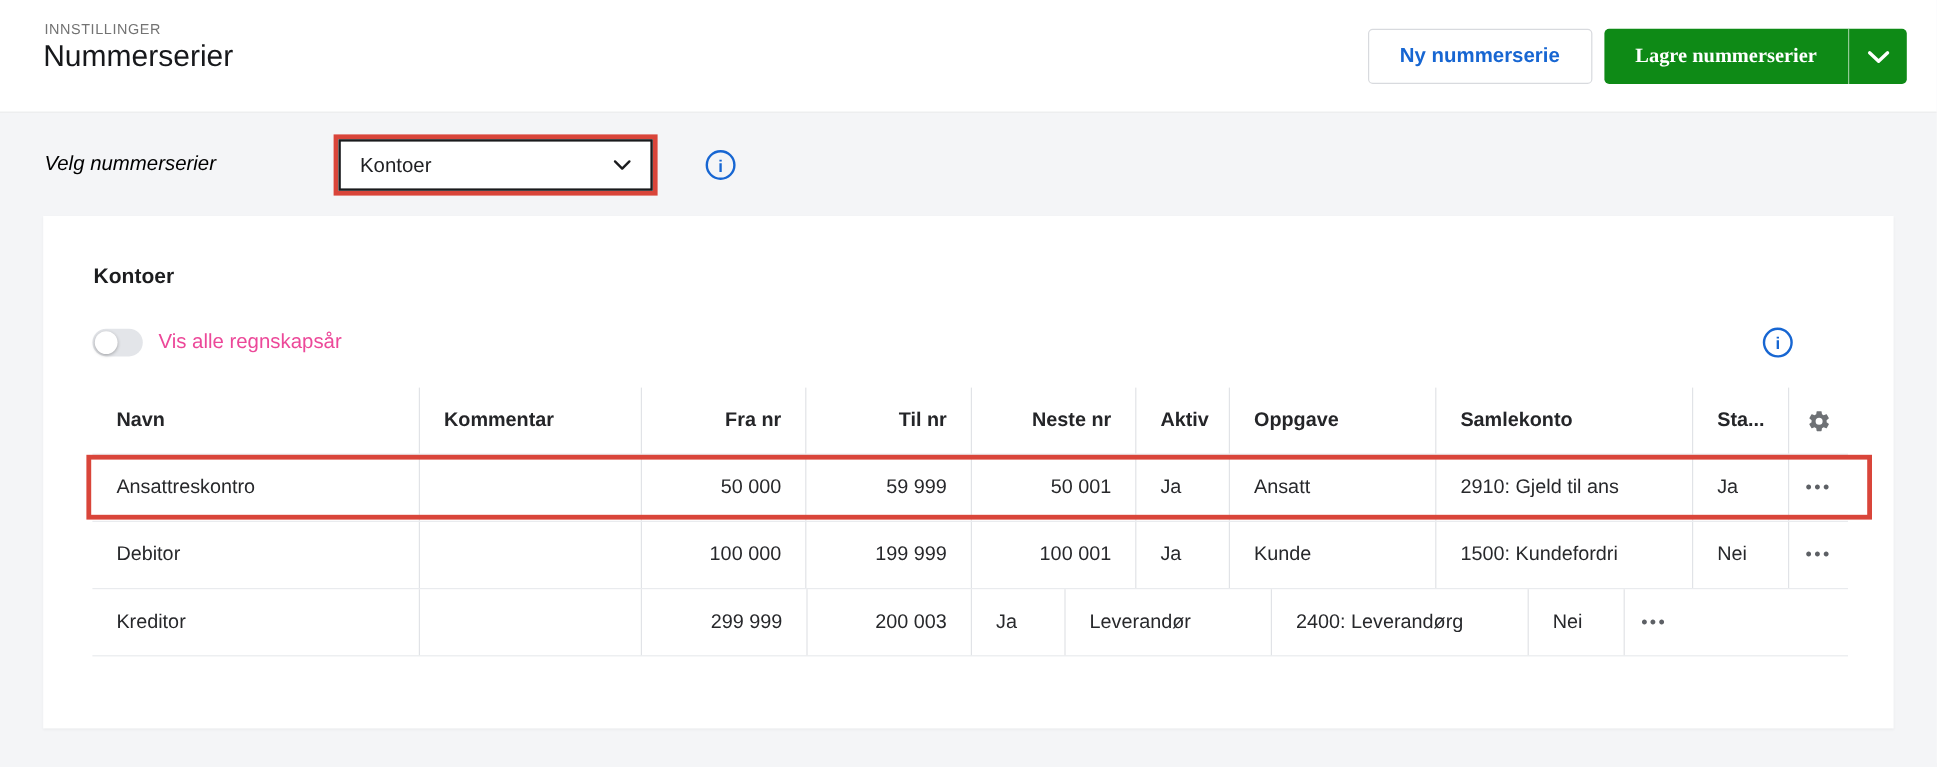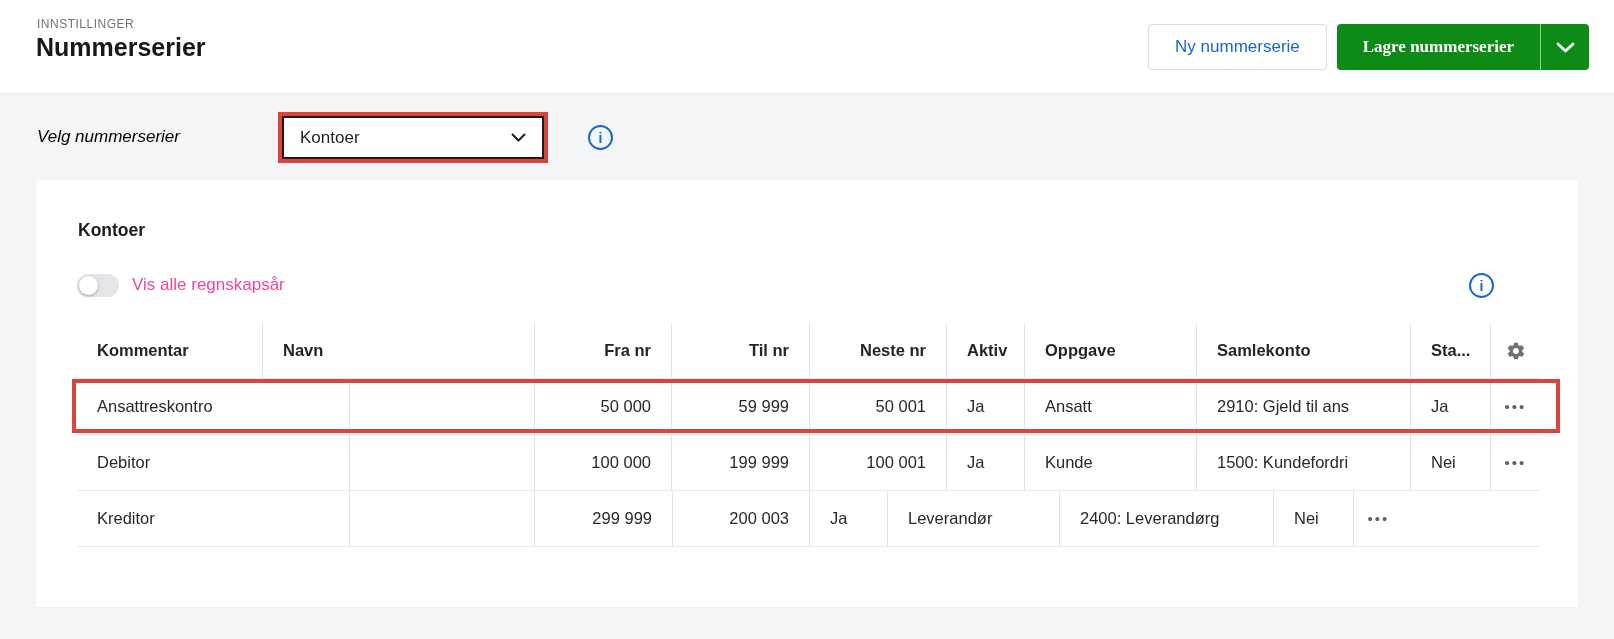--- a/index.html
+++ b/index.html
@@ -13,25 +13,25 @@
   body{
     position:relative;
     background:var(--page-bg);
     font-family:"Liberation Sans","DejaVu Sans",sans-serif;
     overflow:hidden;
   }
 
   
   .topbar{position:absolute;left:0;top:0;width:1614px;height:93px;background:#fff;border-bottom:1px solid #e9eaec;}
   .breadcrumb{position:absolute;left:37px;top:17px;font-size:12px;letter-spacing:.5px;color:#737373;font-weight:500;}
-  .page-title{position:absolute;left:36px;top:33px;font-size:25px;font-weight:700;color:#17181b;}
+  .page-title{position:absolute;left:36px;top:33px;font-size:25px;font-weight:400;color:#17181b;}
   .topbar-actions{position:absolute;top:24px;right:25px;display:flex;gap:10px;height:46px;align-items:stretch;}
   .btn-secondary{
     min-width:178px;padding:0 26px;background:#fff;border:1px solid #d8dade;border-radius:4px;
-    color:var(--blue);font-size:17px;font-weight:400;cursor:pointer;
+    color:var(--blue);font-size:17px;font-weight:700;cursor:pointer;
     font-family:inherit;
   }
   .split{display:flex;background:var(--green);border-radius:4px;overflow:hidden;}
   .split-main{
     padding:0 26px;color:#fff;font-size:17px;font-weight:600;background:transparent;border:none;cursor:pointer;
     font-family:Liberation Serif, serif;
   }
   .split-caret{
     width:49px;border:none;border-left:1px solid rgba(255,255,255,.55);background:transparent;
     display:flex;align-items:center;justify-content:center;cursor:pointer;
@@ -130,22 +130,22 @@
 
   <div class="toggle" id="yearToggle">
     <div class="knob"></div>
   </div>
   <span class="toggle-label">Vis alle regnskapsår</span>
 
   <div class="info-badge info-card">i</div>
 
   <div class="table">
     <div class="thead-row" id="theadRow">
+        <div class="cell h col0 al">Navn</div>
         <div class="cell h col1 al">Kommentar</div>
-        <div class="cell h col0 al">Navn</div>
         <div class="cell h col2 ar">Fra nr</div>
         <div class="cell h col3 ar">Til nr</div>
         <div class="cell h col4 ar">Neste nr</div>
         <div class="cell h col5 al">Aktiv</div>
         <div class="cell h col6 al">Oppgave</div>
         <div class="cell h col7 al">Samlekonto</div>
         <div class="cell h col8 al">Sta...</div>
         <div class="cell h col9 ac">
           <span class="gear-wrap">
             <svg width="20" height="20" viewBox="0 0 24 24" fill="#6e7175">

